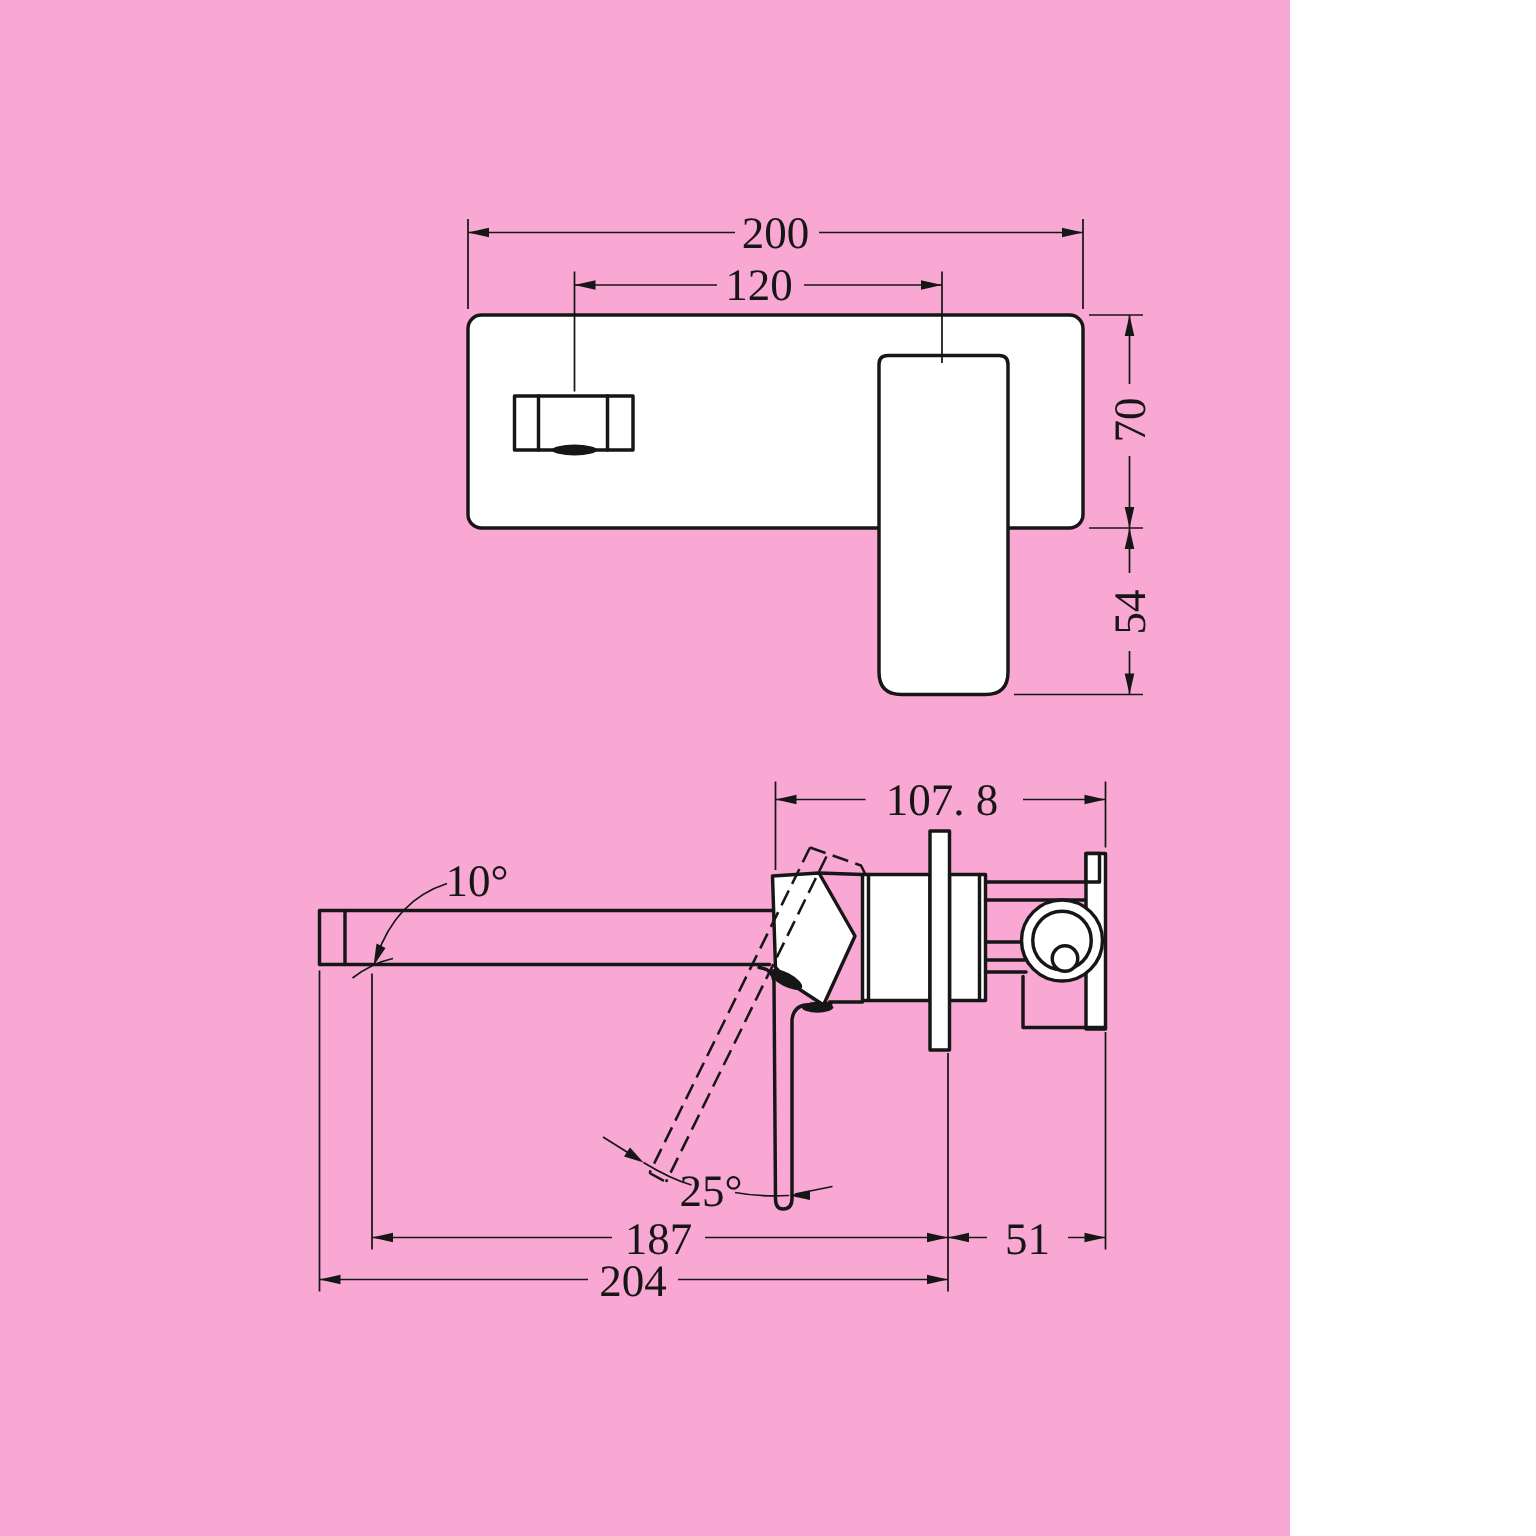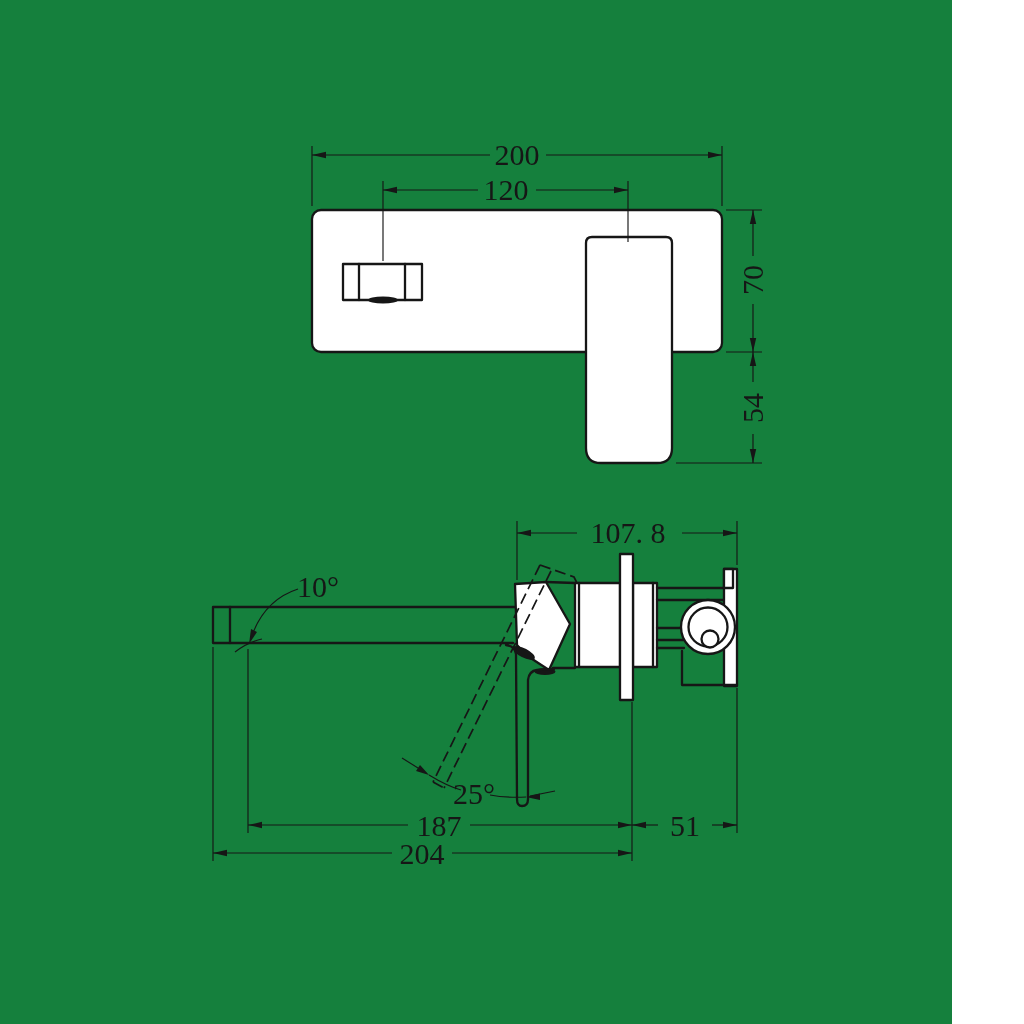--- a/index.html
+++ b/index.html
@@ -1,17 +1,17 @@
 <!DOCTYPE html>
 <html><head>
 <meta charset="utf-8">
 <style>
   html,body{margin:0;padding:0;background:#ffffff;}
-  .canvas{position:relative;width:952px;height:1024px;background:#15803d;overflow:hidden;
-          font-family:"Liberation Serif","DejaVu Serif",serif;}
+  .canvas{position:relative;width:824px;height:1024px;background:#f9a8d4;overflow:hidden;
+          font-family:"Liberation Serif","DejaVu Serif",serif;padding-left:36px;}
   svg{position:absolute;left:0;top:0;}
   .outline{stroke:#161616;stroke-width:2.3;fill:none;stroke-linecap:round;stroke-linejoin:round;}
   .outline-f{stroke:#161616;stroke-width:2.3;fill:#ffffff;stroke-linejoin:round;}
   .thin{stroke:#161616;stroke-width:1.15;fill:none;stroke-linecap:butt;}
   .dashed{stroke:#161616;stroke-width:1.7;fill:none;stroke-dasharray:11 5;stroke-linecap:butt;}
   .arrow{fill:#161616;stroke:none;}
   .hatch{fill:#161616;stroke:none;}
   .dimtext{font-size:30px;fill:#161616;text-anchor:middle;}
 </style>
 </head>

